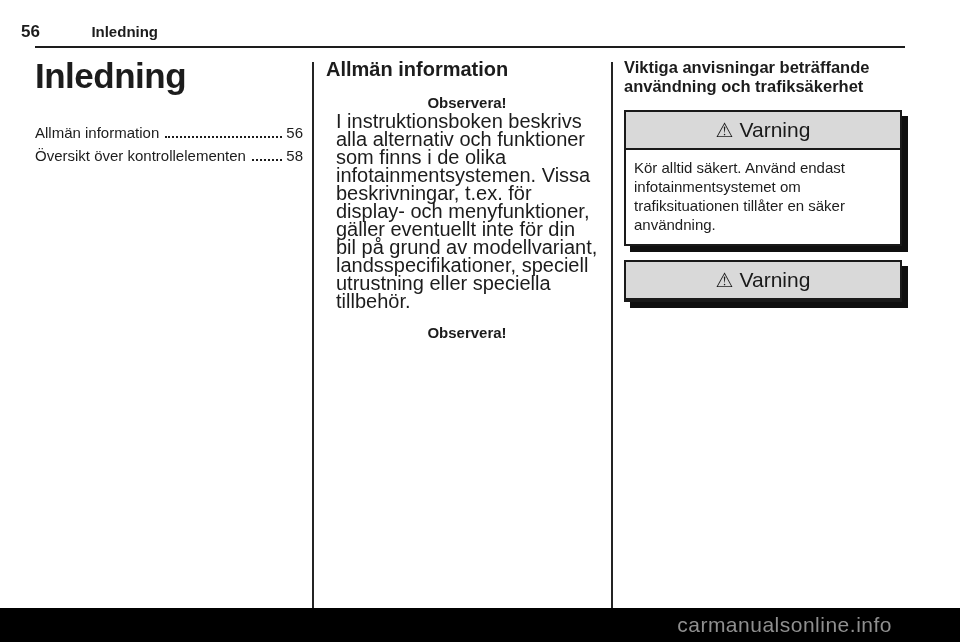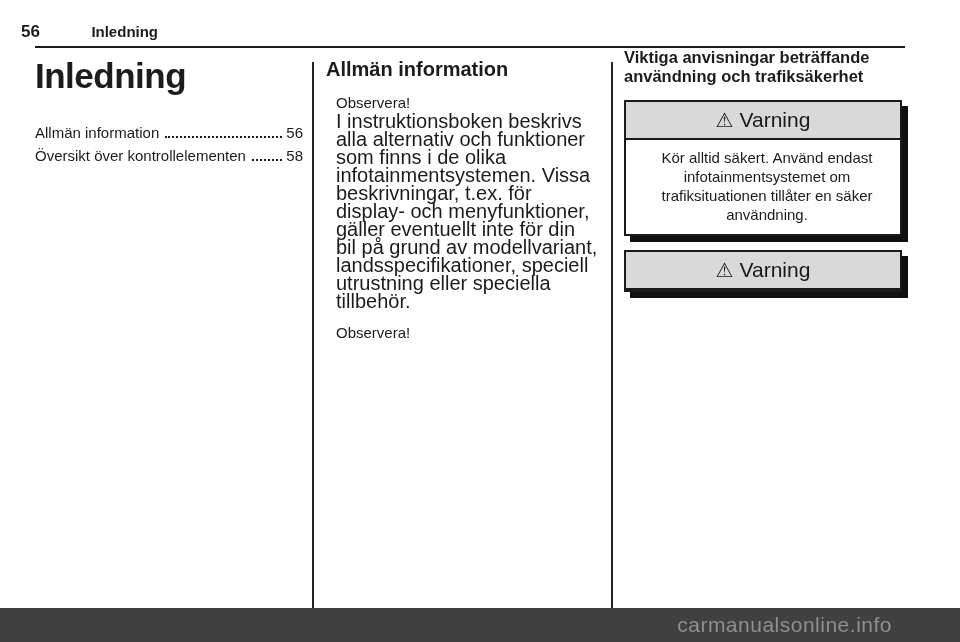--- a/index.html
+++ b/index.html
@@ -24,42 +24,42 @@
   .doc-title{font-size:35px;font-weight:bold;letter-spacing:-0.5px;line-height:1.05;}
   .toc{margin-top:30px;}
   .toc-row{display:flex;align-items:baseline;font-size:15px;margin-bottom:8px;line-height:15px;}
   .toc-label{white-space:nowrap;}
   .toc-leader{flex:1;border-bottom:2px dotted #1c1c1c;margin:0 4px 2px 6px;min-width:8px;}
   .toc-page{white-space:nowrap;}
   
   .col-mid{position:absolute;left:326px;top:58px;width:272px;}
   .sect-heading{font-size:20px;font-weight:bold;line-height:22px;margin-bottom:14px;}
   .note{margin-left:10px;margin-bottom:14px;}
-  .note-label{font-weight:normal;font-size:15px;line-height:18px;}
+  .note-label{font-weight:bold;font-size:15px;line-height:18px;text-align:center;}
   .note-text{font-size:20px;line-height:18px;overflow-wrap:anywhere;}
   
-  .col-right{position:absolute;left:624px;top:48px;width:278px;}
+  .col-right{position:absolute;left:624px;top:58px;width:278px;}
   .warn-intro{font-size:16.5px;font-weight:bold;line-height:19px;margin-bottom:14px;}
   .warn-box{
     border:2px solid #1a1a1a;background:#ffffff;
     box-shadow:6px 6px 0 0 #101010;
     margin-bottom:14px;
   }
   .warn-head{
     background:#d9d9d9;border-bottom:2px solid #1a1a1a;
     height:36px;display:flex;align-items:center;justify-content:center;
     font-size:21px;color:#1a1a1a;
   }
   .warn-icon{font-family:"DejaVu Sans",sans-serif;font-size:20px;margin-right:6px;line-height:1;}
   .warn-body{padding:8px 8px 10px 8px;}
-  .warn-body p{margin:0 0 5px 8px;font-size:15px;line-height:19px;text-align:center;}
+  .warn-body p{margin:0 0 5px 0;font-size:15px;line-height:19px;}
   .warn-body p:last-child{margin-bottom:0;}
   
   .bottom-bar{
-    position:absolute;left:0;top:608px;width:960px;height:34px;background:#404040;
+    position:absolute;left:0;top:608px;width:960px;height:34px;background:#000000;
     display:flex;align-items:center;justify-content:flex-end;
   }
   .watermark{color:#8f8f8f;font-size:21px;margin-right:68px;letter-spacing:0.5px;}
 </style>
 </head>
 <body>
 
 <div class="pg-header">
   <span class="pg-num">56</span>
   <span class="pg-chap">Inledning</span>

